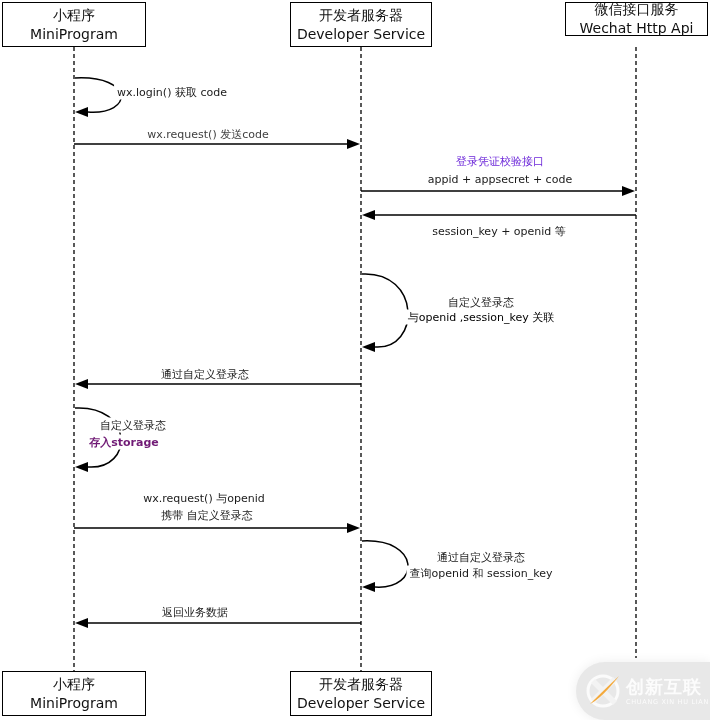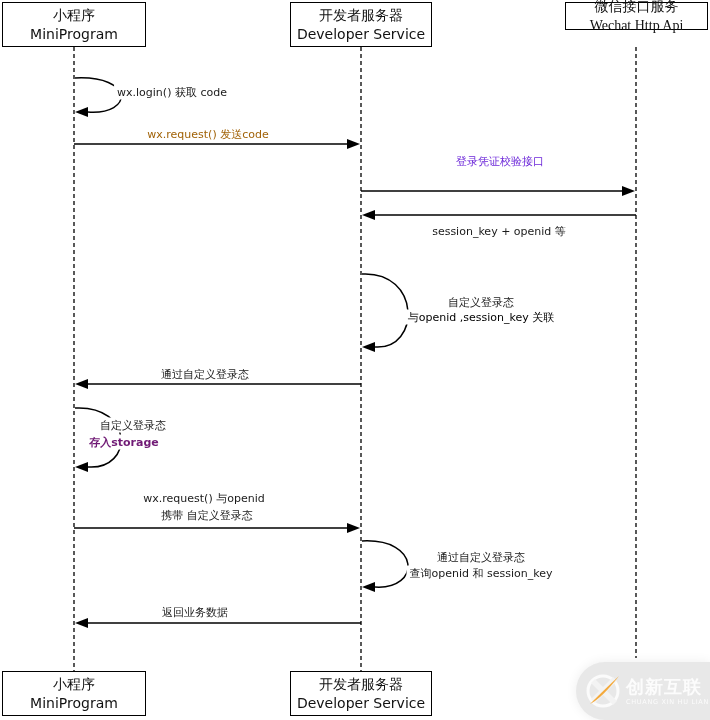--- a/index.html
+++ b/index.html
@@ -81,27 +81,28 @@
       <div>MiniProgram</div>
     </div>
     <div class="actor-box" style="left: 290px; top: 2px; width: 142px; height: 45px;">
       <div>开发者服务器</div>
       <div>Developer Service</div>
     </div>
     <div class="actor-box" style="left: 290px; top: 671px; width: 142px; height: 45px;">
       <div>开发者服务器</div>
       <div>Developer Service</div>
     </div>
-    <div class="actor-box" style="left: 565px; top: 2px; width: 143px; height: 28px; font-family: Liberation Serif, serif;">
+    <div class="actor-box" style="left: 565px; top: 2px; width: 143px; height: 34px;">
       <div>微信接口服务</div>
       <div>Wechat Http Api</div>
     </div>
     <div class="msg-label" style="left: 172px; top: 92px; color: rgb(26, 26, 26);">wx.login() 获取 code</div>
-    <div class="msg-label" style="left: 208px; top: 134px; color: #a16207;">wx.request() 发送code</div>
+    <div class="msg-label" style="left: 208px; top: 134px; color: #404040;">wx.request() 发送code</div>
     <div class="msg-label" style="left: 500px; top: 161px; color: #6d28d9;">登录凭证校验接口</div>
+    <div class="msg-label" style="left: 500px; top: 179px; color: rgb(26, 26, 26);">appid + appsecret + code</div>
     <div class="msg-label" style="left: 499px; top: 231px; color: rgb(26, 26, 26);">session_key + openid 等</div>
     <div class="msg-label" style="left: 481px; top: 302px; color: rgb(26, 26, 26);">自定义登录态</div>
     <div class="msg-label" style="left: 481px; top: 317px; color: #000000;">与openid ,session_key 关联</div>
     <div class="msg-label" style="left: 205px; top: 374px; color: rgb(26, 26, 26);">通过自定义登录态</div>
     <div class="msg-label" style="left: 133px; top: 425px; color: rgb(26, 26, 26);">自定义登录态</div>
     <div class="msg-label" style="left: 124px; top: 442px; color: #701a75; font-weight: bold;">存入storage</div>
     <div class="msg-label" style="left: 204px; top: 498px; color: rgb(26, 26, 26);">wx.request() 与openid</div>
     <div class="msg-label" style="left: 201px; top: 515px; color: rgb(26, 26, 26); margin-left: 6px;">携带 自定义登录态</div>
     <div class="msg-label" style="left: 481px; top: 557px; color: rgb(26, 26, 26);">通过自定义登录态</div>
     <div class="msg-label" style="left: 481px; top: 573px; color: rgb(26, 26, 26);">查询openid 和 session_key</div>

